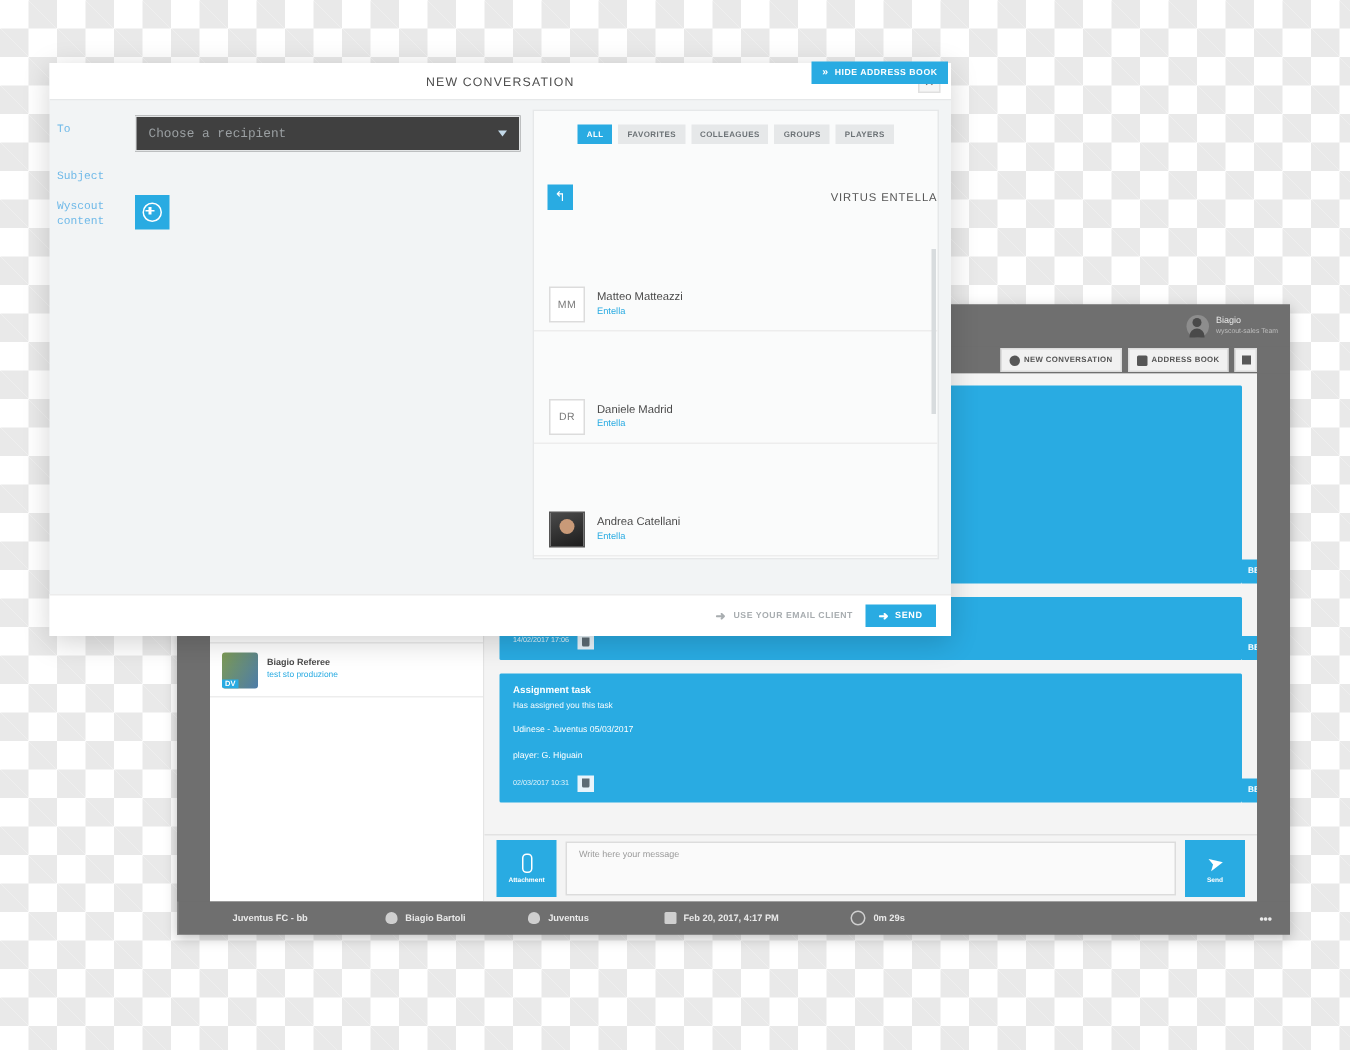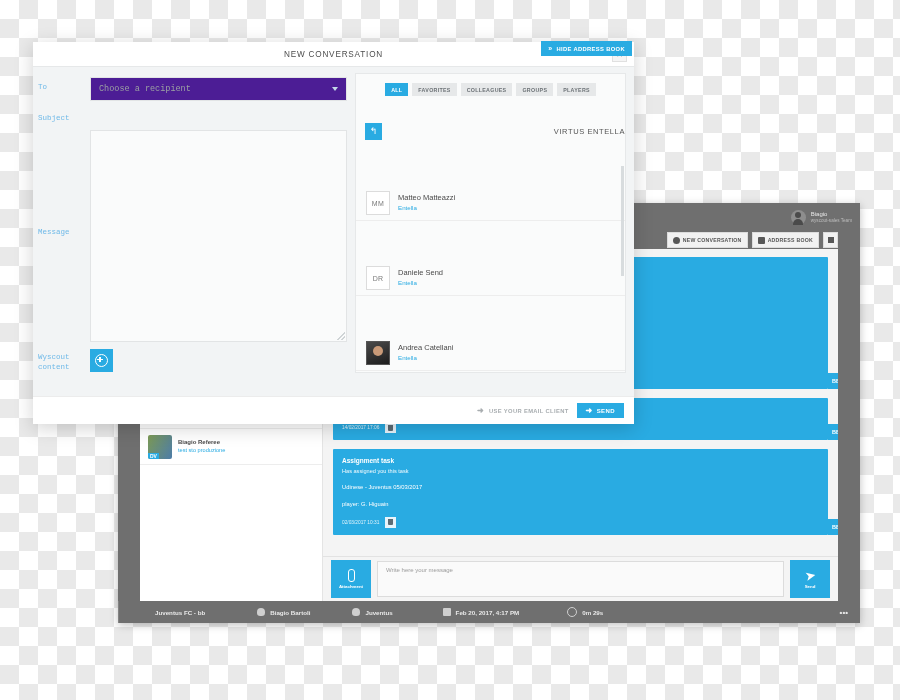--- a/index.html
+++ b/index.html
@@ -128,21 +128,21 @@
   #modal-title{font-size:8.2px;color:#4d4d4d;letter-spacing:.8px;}
   #modal-close{position:absolute;right:7px;top:5px;width:13px;height:13px;background:#f5f5f5;
     border:1px solid #e0e0e0;display:flex;align-items:center;justify-content:center;}
   #modal-close span{font-size:8px;color:#6a6a6a;line-height:1;}
   #modal-body{display:flex;height:358px;}
 
   #form-col{width:322px;padding:10px 8px 0 5px;box-sizing:border-box;font-family:Liberation Mono, monospace;}
   .frow{display:flex;align-items:flex-start;margin-bottom:7px;}
   .flabel{width:52px;flex:none;font-size:7.5px;color:#6fb9e8;padding-top:6px;line-height:1.25;}
   .fctrl{flex:1;}
-  .fselect{height:24px;background:#4c1d95;border:1px solid #e2e4e5;display:flex;align-items:center;
+  .fselect{height:24px;background:#404040;border:1px solid #e2e4e5;display:flex;align-items:center;
     justify-content:space-between;padding:0 8px;font-size:8.5px;color:#9ba0a3;box-sizing:border-box;}
   .caret{width:0;height:0;border-left:3.5px solid transparent;border-right:3.5px solid transparent;border-top:4px solid #c3d9e8;}
   .finput{height:24px;background:#fafbfb;border:1px solid #e2e4e5;display:flex;align-items:center;
     padding:0 8px;font-size:8.5px;color:#9ba0a3;box-sizing:border-box;}
   .ftext{height:212px;background:#fafbfb;border:1px solid #e2e4e5;box-sizing:border-box;position:relative;}
   .ftext:after{content:"";position:absolute;right:1px;bottom:1px;width:8px;height:8px;
     background:linear-gradient(135deg,transparent 50%,#cfd4d6 50%,#cfd4d6 60%,transparent 60%,transparent 72%,#cfd4d6 72%,#cfd4d6 82%,transparent 82%);}
   .frow.msg .flabel{padding-top:98px;}
   .frow.wys .flabel{padding-top:4px;}
   #wys-btn{width:23px;height:23px;background:#29abe2;display:flex;align-items:center;justify-content:center;}
@@ -368,26 +368,20 @@
             <span>Choose a recipient</span>
             <span class="caret"></span>
           </div>
         </div>
       </div>
 
       <div class="frow">
         <div class="flabel">Subject</div>
       </div>
 
-      <div class="frow msg">
-        <div class="flabel">Message</div>
-        <div class="fctrl">
-          <div class="ftext"></div>
-        </div>
-      </div>
 
       <div class="frow wys">
         <div class="flabel">Wyscout content</div>
         <div class="fctrl">
           <div id="wys-btn">
             <span class="plus"></span>
           </div>
         </div>
       </div>
     </div>
@@ -415,21 +409,21 @@
         <div class="ct-row">
           <div class="ct-av">MM</div>
           <div>
             <div class="ct-name">Matteo Matteazzi</div>
             <div class="ct-team">Entella</div>
           </div>
         </div>
         <div class="ct-row">
           <div class="ct-av">DR</div>
           <div>
-            <div class="ct-name">Daniele Send</div>
+            <div class="ct-name">Daniele Madrid</div>
             <div class="ct-team">Entella</div>
           </div>
         </div>
         <div class="ct-row">
           <div class="ct-av ph2"></div>
           <div>
             <div class="ct-name">Andrea Catellani</div>
             <div class="ct-team">Entella</div>
           </div>
         </div>

